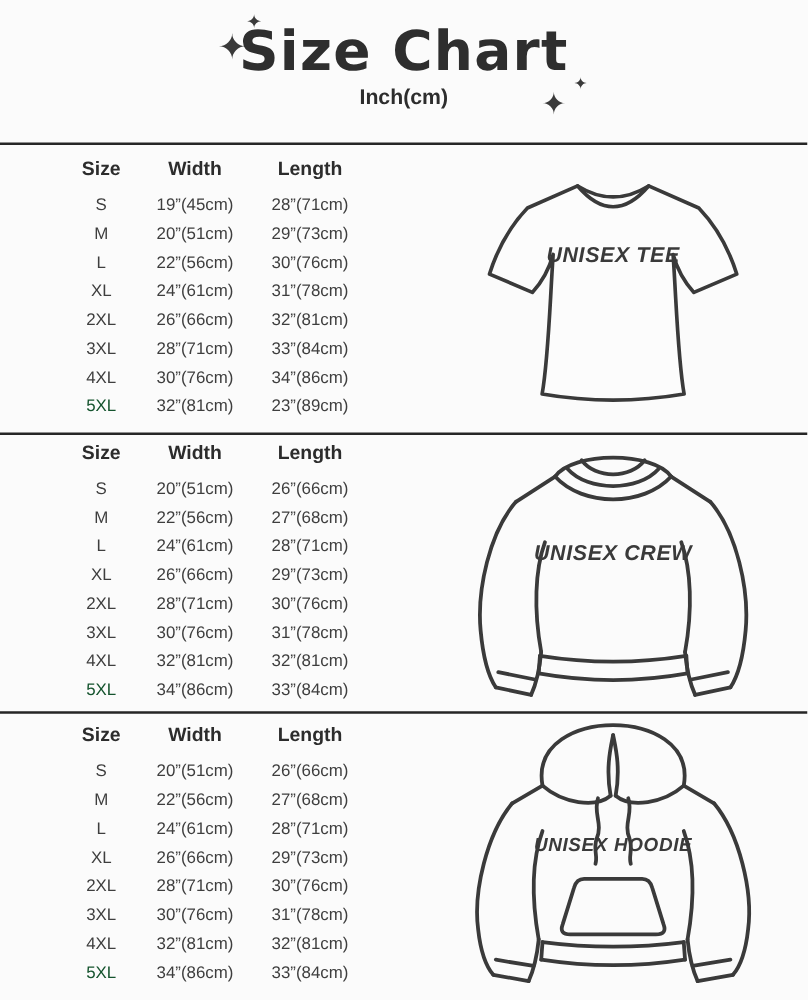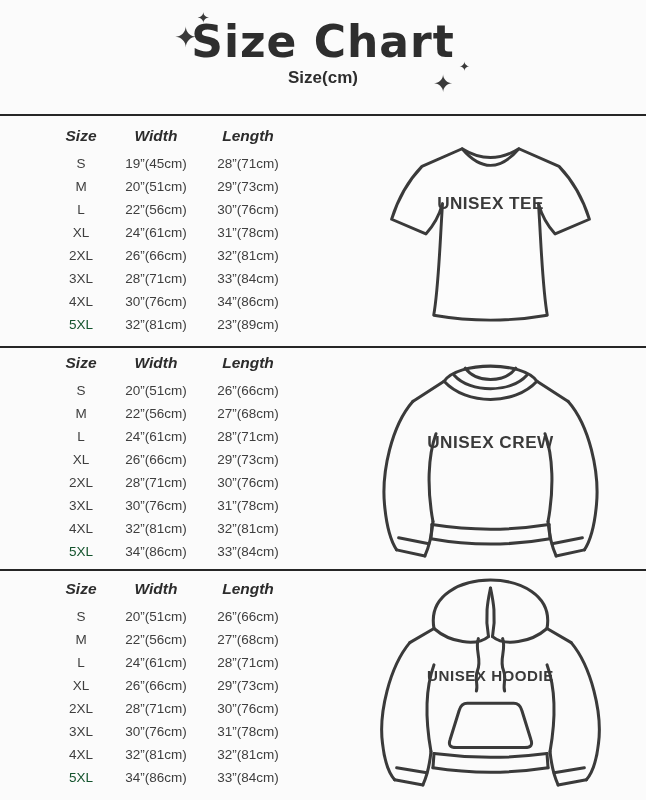--- a/index.html
+++ b/index.html
@@ -21,46 +21,46 @@
   .sp3{left:459px;top:60px;font-size:13px;}
   .sp4{left:433px;top:72px;font-size:24px;}
 
   .section{display:flex;align-items:center;}
   .s1{height:230px;}
   .s2{height:221px;border-top:2px solid #262626;}
   .s3{height:227px;border-top:2px solid #262626;}
 
   .table-wrap{width:334px;display:flex;justify-content:center;padding-left:12px;box-sizing:border-box;}
   table{border-collapse:collapse;}
-  th{font-size:15.5px;font-weight:bold;color:#2c2c2c;padding:0 0 7px 0;text-align:center;font-style:italic;}
+  th{font-size:15.5px;font-weight:bold;color:#2c2c2c;padding:0 0 7px 0;text-align:center;}
   td{font-size:13.5px;color:#3e3e3e;text-align:center;padding:3px 0;line-height:17px;white-space:nowrap;}
   col.c-size{width:58px;}
   col.c-width{width:92px;}
   col.c-length{width:92px;}
   td.muted{color:#14532d;}
 
-  .figure{flex:1;display:flex;justify-content:center;align-items:center;}
+  .figure{flex:1;display:flex;justify-content:center;align-items:center;font-style:italic;}
   svg{display:block;}
   .garment-stroke{fill:none;stroke:#3a3a3a;stroke-width:3;stroke-linecap:round;stroke-linejoin:round;}
   .garment-fill{fill:#fcfcfc;stroke:#3a3a3a;stroke-width:3;stroke-linecap:round;stroke-linejoin:round;}
   .garment-text{
     font-family:"Liberation Sans",sans-serif;font-weight:bold;fill:#3a3a3a;
     letter-spacing:.5px;text-anchor:middle;
   }
 </style>
 </head>
 <body>
 
 <div>
 
   <div class="header">
     <span class="sp sp1">✦</span>
     <span class="sp sp2">✦</span>
     <div class="title">Size Chart</div>
-    <div class="subtitle">Size(cm)</div>
+    <div class="subtitle">Inch(cm)</div>
     <span class="sp sp3">✦</span>
     <span class="sp sp4">✦</span>
   </div>
 
   <div class="section s1">
     <div class="table-wrap">
       <table>
         <colgroup>
             <col class="c-size">
             <col class="c-width">

